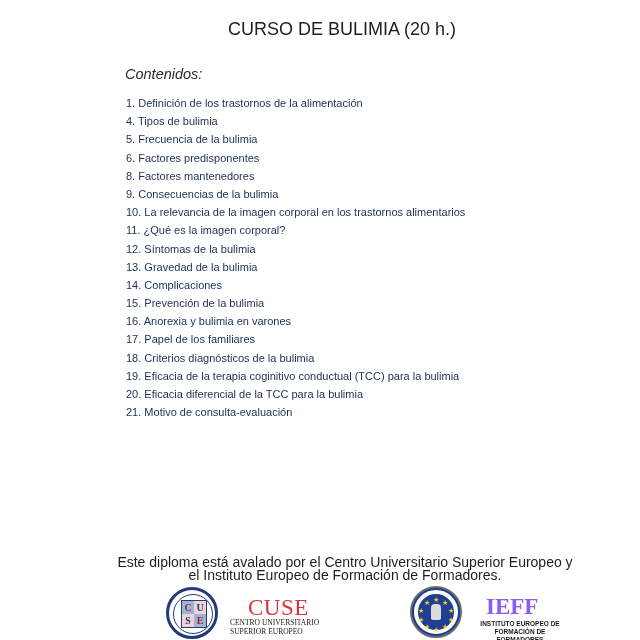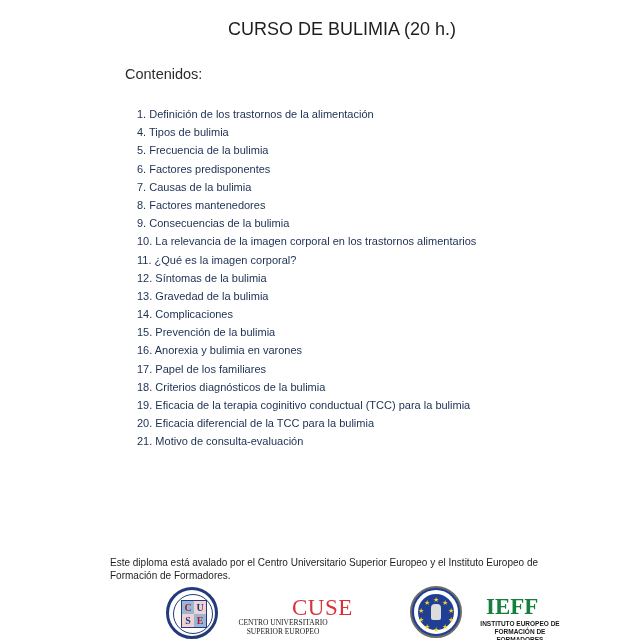--- a/index.html
+++ b/index.html
@@ -1,61 +1,60 @@
 <!DOCTYPE html>
 <html><head>
   <meta charset="utf-8">
   <style>
     html, body { margin: 0; padding: 0; background: #ffffff; }
     body { width: 640px; height: 640px; position: relative; overflow: hidden;
            font-family: "Liberation Sans", sans-serif; }
     .title { position: absolute; left: 0; top: 19px; width: 684px; text-align: center;
              font-size: 18px; color: #1e1e1e; letter-spacing: 0px; }
-    .contents-label { position: absolute; left: 125px; top: 66px; font-size: 14.5px; color: #2b2b2b; }
-    .toc { position: absolute; left: 125px; top: 94px; margin: 12px; padding: 0; list-style: none; }
+    .contents-label { position: absolute; left: 125px; top: 66px; font-size: 14.5px; color: #2b2b2b; font-style: italic; }
+    .toc { position: absolute; left: 125px; top: 94px; margin: 1px; padding: 0; list-style: none; }
     .toc li { font-size: 11px; color: #1c2f52; height: 18.2px; line-height: 16px; white-space: nowrap; }
     .footer-text { position: absolute; left: 110px; top: 556px; width: 470px;
-                   font-size: 10px; line-height: 13px; color: #1e1e1e; }
+                   font-size: 14px; line-height: 13px; color: #1e1e1e; text-align: center; }
     .seal { position: absolute; width: 52px; height: 52px; border-radius: 50%; }
     .cuse-seal { left: 166px; top: 587px; background: #ffffff; border: 3px solid #243a7a; box-sizing: border-box; }
     .cuse-seal .inner { position: absolute; left: 4px; top: 4px; width: 38px; height: 38px; border-radius: 50%; border: 1px solid #243a7a; }
     .cuse-grid { position: absolute; left: 12px; top: 10px; width: 24px; height: 26px; display: grid;
                  grid-template-columns: 1fr 1fr; grid-template-rows: 1fr 1fr; border: 1px solid #243a7a; }
     .cuse-grid span { font-family: "Liberation Serif", serif; font-size: 10px; font-weight: bold;
                       display: flex; align-items: center; justify-content: center; }
     .c1 { background: #9ab6d6; color: #a3232d; }
     .c2 { background: #f0d2d2; color: #243a7a; }
     .c3 { background: #f0d2d2; color: #243a7a; }
     .c4 { background: #9ab6d6; color: #a3232d; }
     .cuse-name { position: absolute; left: 248px; top: 595px; font-family: "Liberation Serif", serif;
-                 font-size: 23px; color: #d8323a; letter-spacing: 0.5px; margin-left: 44px; }
+                 font-size: 23px; color: #d8323a; letter-spacing: 0.5px; }
     .cuse-sub { position: absolute; left: 230px; top: 619px; font-family: "Liberation Serif", serif;
-                font-size: 7.5px; color: #1a1a1a; text-align: center; line-height: 8.5px; width: 106px; }
+                font-size: 7.5px; color: #1a1a1a; line-height: 8.5px; width: 106px; }
     .ieff-seal { left: 410px; top: 586px; background: #1f3e94; border: 2px solid #6a6a6a; box-sizing: border-box; }
     .ieff-seal .ring { position: absolute; left: 2px; top: 2px; width: 44px; height: 44px; border-radius: 50%;
                        border: 4px solid #ffffff; box-sizing: border-box; }
     .star { position: absolute; color: #f2d21c; font-size: 7px; line-height: 7px; }
     .owl { position: absolute; left: 19px; top: 16px; width: 10px; height: 16px; background: #dcdcdc; border-radius: 4px 4px 2px 2px; }
     .ieff-name { position: absolute; left: 486px; top: 594px; font-family: "Liberation Serif", serif;
-                 font-size: 23px; font-weight: bold; color: #15803d; }
+                 font-size: 23px; font-weight: bold; color: #8b5cf6; }
     .ieff-sub { position: absolute; left: 475px; top: 620px; font-size: 6.5px; font-weight: bold;
                 color: #1a1a1a; text-align: center; line-height: 8px; width: 90px; }
   </style>
 </head>
 <body>
 
 <div class="title">CURSO DE BULIMIA (20 h.)</div>
 <div class="contents-label">Contenidos:</div>
 
 <ul class="toc">
   <li>1. Definición de los trastornos de la alimentación</li>
   <li>4. Tipos de bulimia</li>
   <li>5. Frecuencia de la bulimia</li>
   <li>6. Factores predisponentes</li>
-  <li>7. Causas de la bulimia</li>
   <li>8. Factores mantenedores</li>
   <li>9. Consecuencias de la bulimia</li>
   <li>10. La relevancia de la imagen corporal en los trastornos alimentarios</li>
   <li>11. ¿Qué es la imagen corporal?</li>
   <li>12. Síntomas de la bulimia</li>
   <li>13. Gravedad de la bulimia</li>
   <li>14. Complicaciones</li>
   <li>15. Prevención de la bulimia</li>
   <li>16. Anorexia y bulimia en varones</li>
   <li>17. Papel de los familiares</li>

